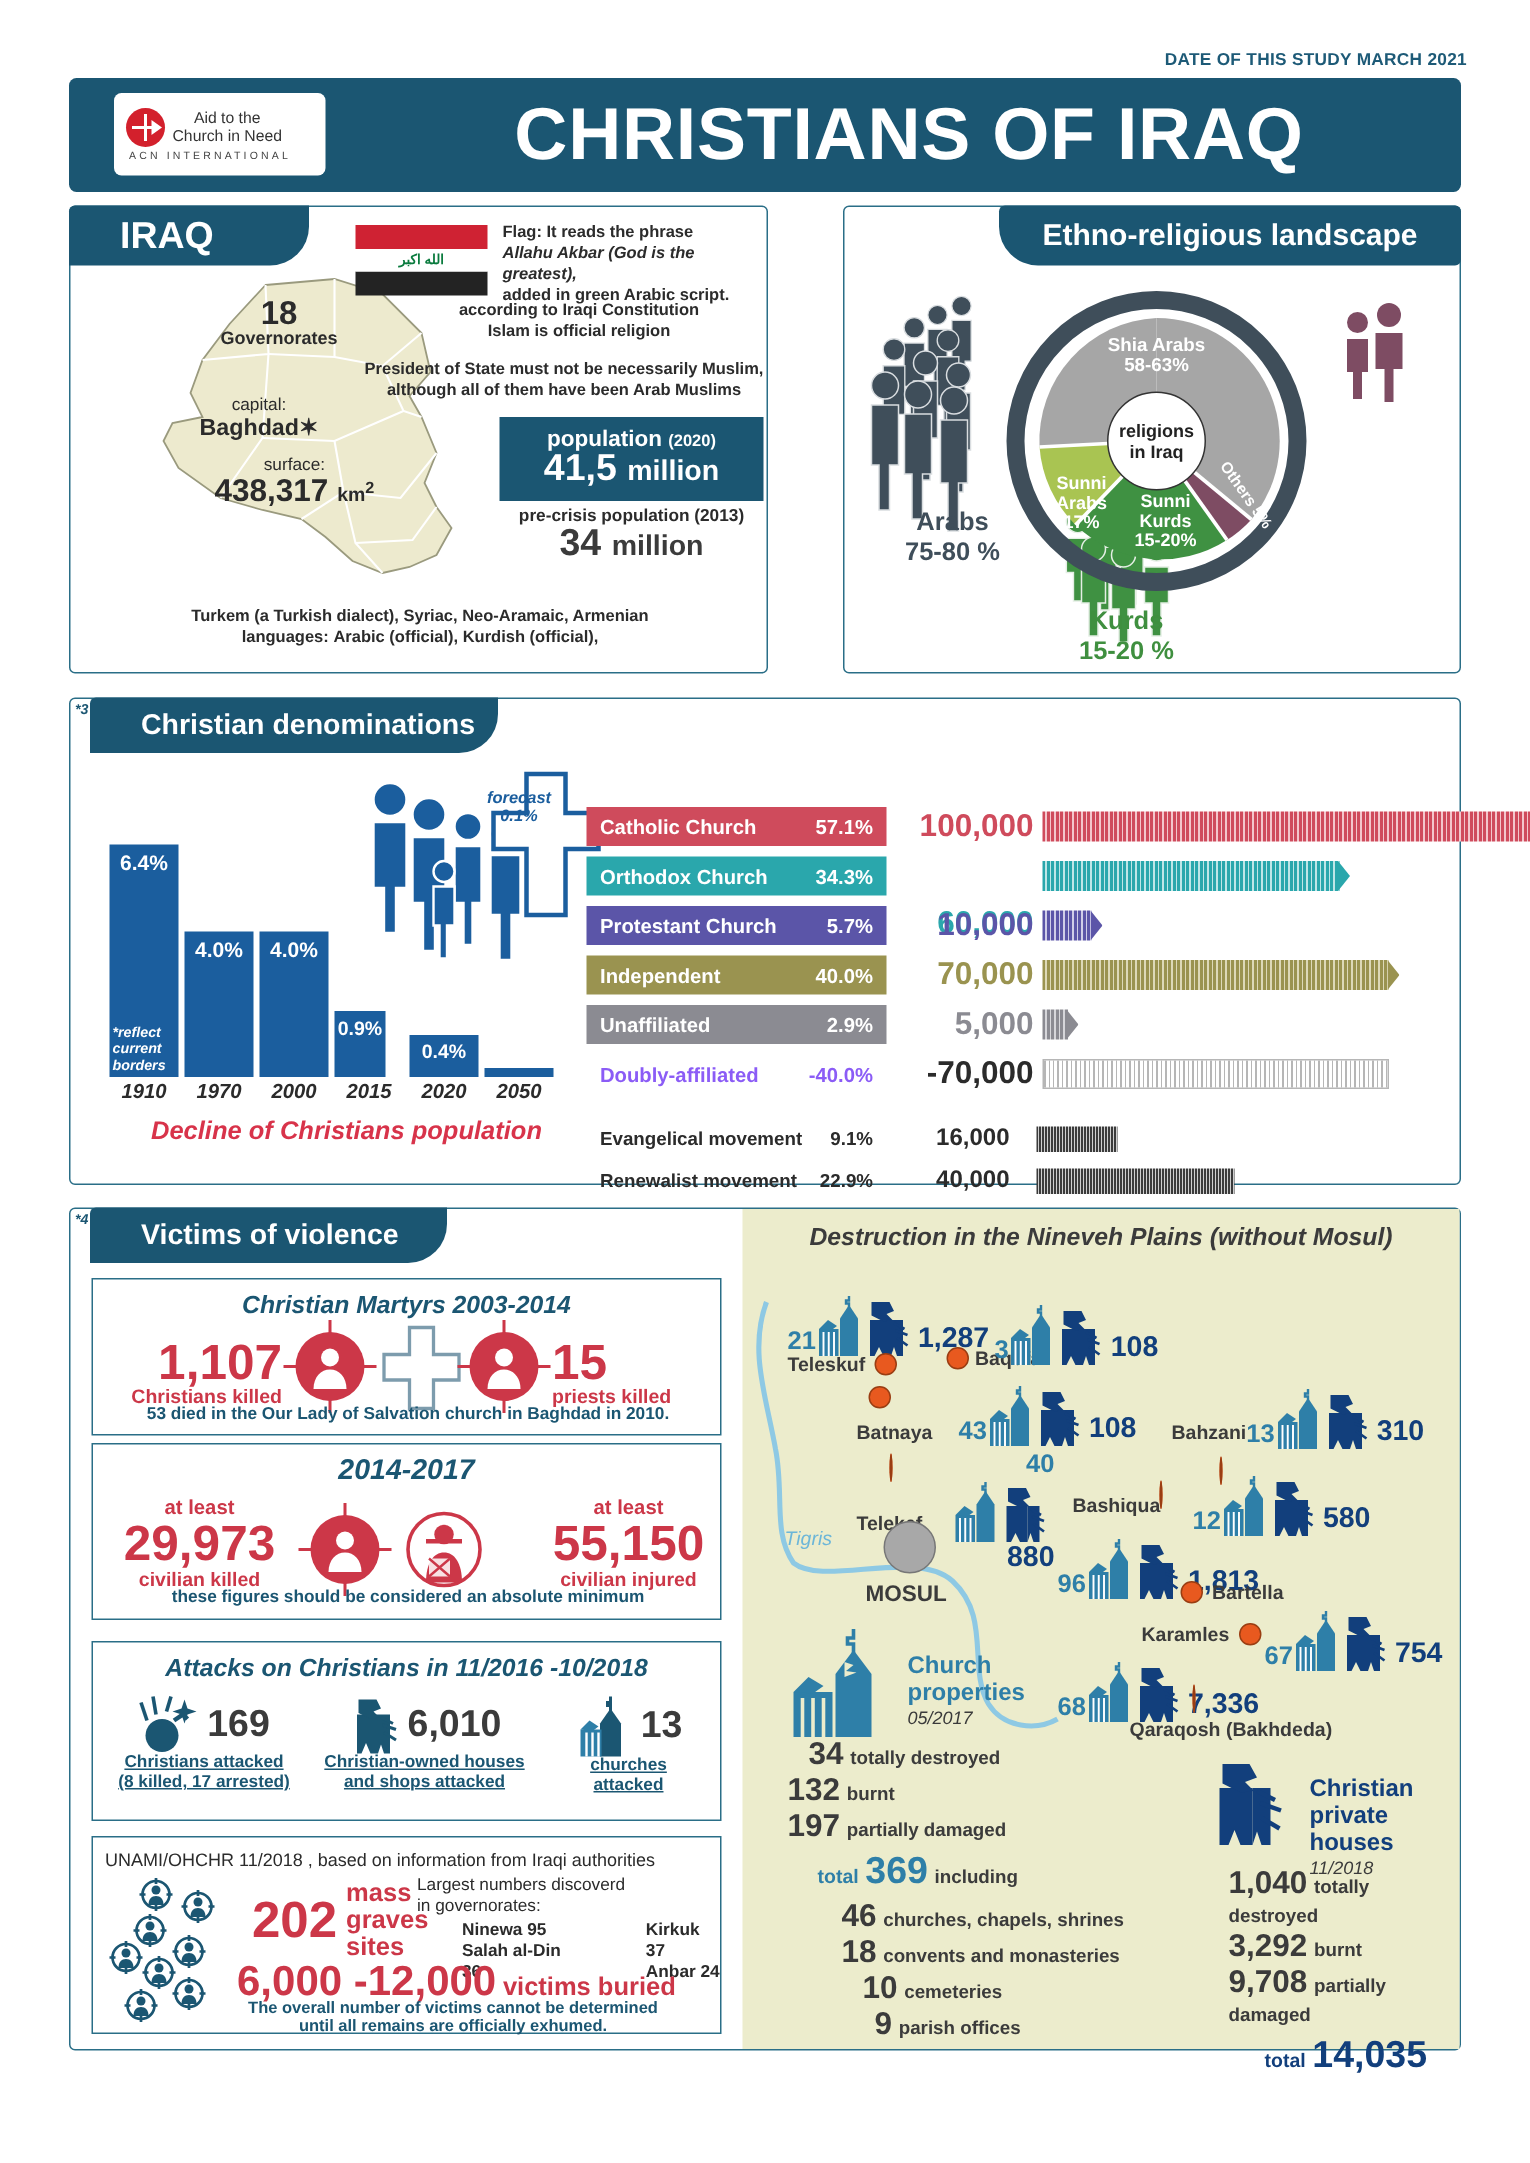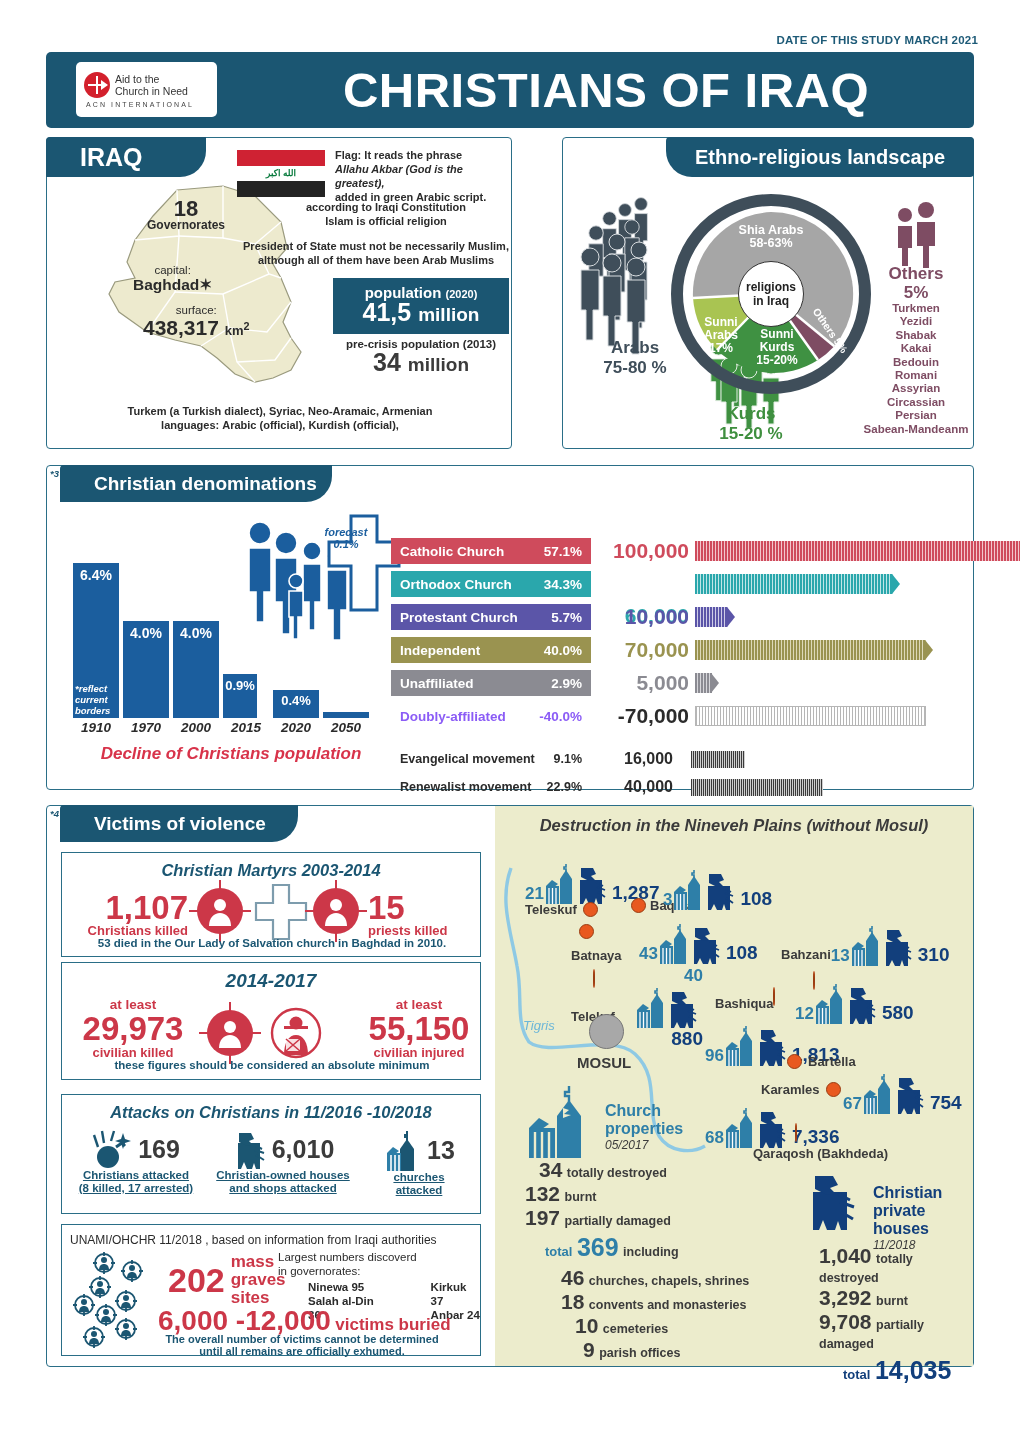--- a/index.html
+++ b/index.html
@@ -15,21 +15,21 @@
   
   .header {
     position: absolute; left: 46px; top: 52px; width: 928px; height: 76px;
     background: #1b5672; border-radius: 5px;
   }
   .logo {
     position: absolute; left: 30px; top: 10px; width: 141px; height: 55px;
     background: #fff; border-radius: 5px;
     display: flex; flex-direction: column; justify-content: center; padding-left: 8px;
   }
-  .logo-row { display: flex; align-items: center; gap: 5px; }
+  .logo-row { display: flex; align-items: center; gap: 5px; text-align: center; }
   .logo-mark { width: 26px; height: 26px; border-radius: 50%; background: #d3202c;
     position: relative; flex: none; }
   .logo-mark::before { content:""; position:absolute; left:4px; top:12px; width:18px; height:2px; background:#fff;}
   .logo-mark::after { content:""; position:absolute; left:12px; top:4px; width:2px; height:18px; background:#fff;}
   .logo-arrow { position:absolute; right:2px; top:8px; width:0;height:0;
      border-left:7px solid #fff; border-top:5px solid transparent; border-bottom:5px solid transparent;}
   .logo-text { font-size: 10.5px; line-height: 12px; color: #333; }
   .logo-sub { font-size: 7px; letter-spacing: 2.1px; color: #444; margin-top: 3px; padding-left:2px; }
   .header-title {
     position: absolute; left: 200px; top: 50%; transform: translateY(-50%);
@@ -419,36 +419,20 @@
       <g transform="translate(2,6)">
           <circle cx="10" cy="9" r="7"></circle>
           <path d="M3,20 h14 v22 h-4 v18 h-6 v-18 h-4 z"></path>
         </g>
       <g transform="translate(22,0)">
           <circle cx="11" cy="10" r="8"></circle>
           <path d="M2,22 h18 v24 h-6 v22 h-6 v-22 h-6 z"></path>
         </g>
     </g>
   </svg>
-  <div class="others-lbl">
-    <div class="h">Others</div>
-    <div class="h">5%</div>
-    <div class="l">
-      <div>Turkmen</div>
-      <div>Yezidi</div>
-      <div>Shabak</div>
-      <div>Kakai</div>
-      <div>Bedouin</div>
-      <div>Romani</div>
-      <div>Assyrian</div>
-      <div>Circassian</div>
-      <div>Persian</div>
-      <div>Sabean-Mandeanm</div>
-    </div>
-  </div>
 </div>
 <div class="tab" id="ethno-tab">
   <span class="t">Ethno-religious landscape</span>
 </div>
 <div class="fnote" style="left:958px; top:141px;">*2</div>
 
 <div class="panel" id="denom-panel">
 
   <svg style="position:absolute; left:196px; top:48px;" width="150" height="130" viewBox="0 0 150 130">
     <g fill="#1b5e9e" stroke="#ffffff" stroke-width="1.6">

